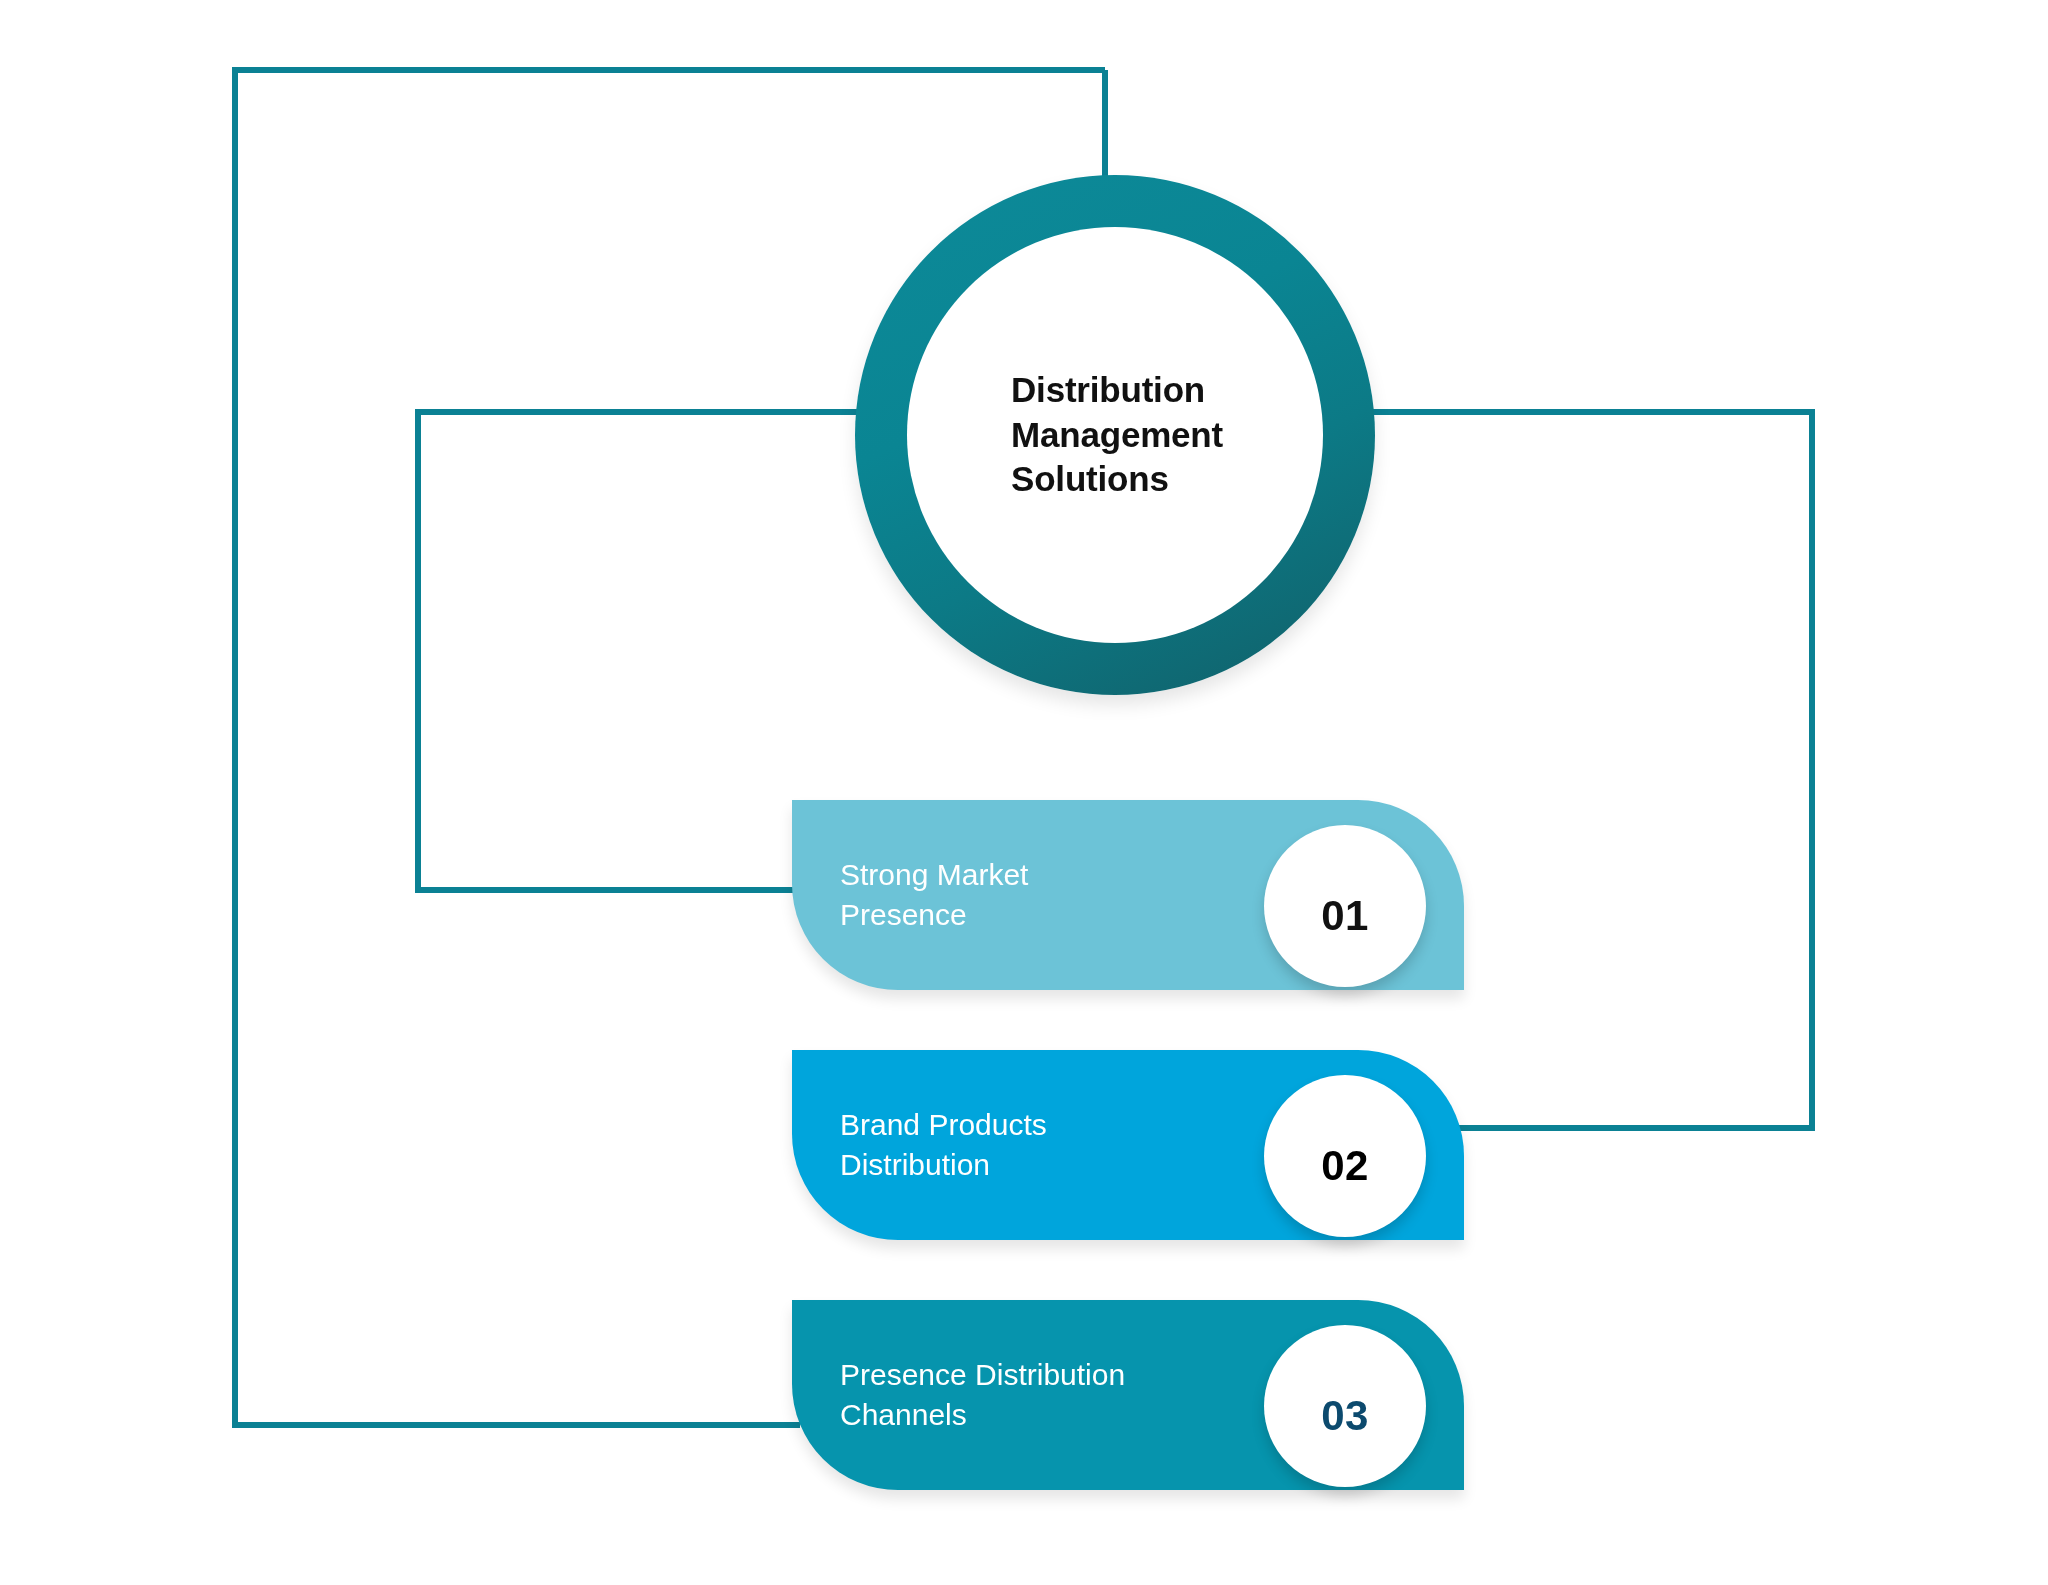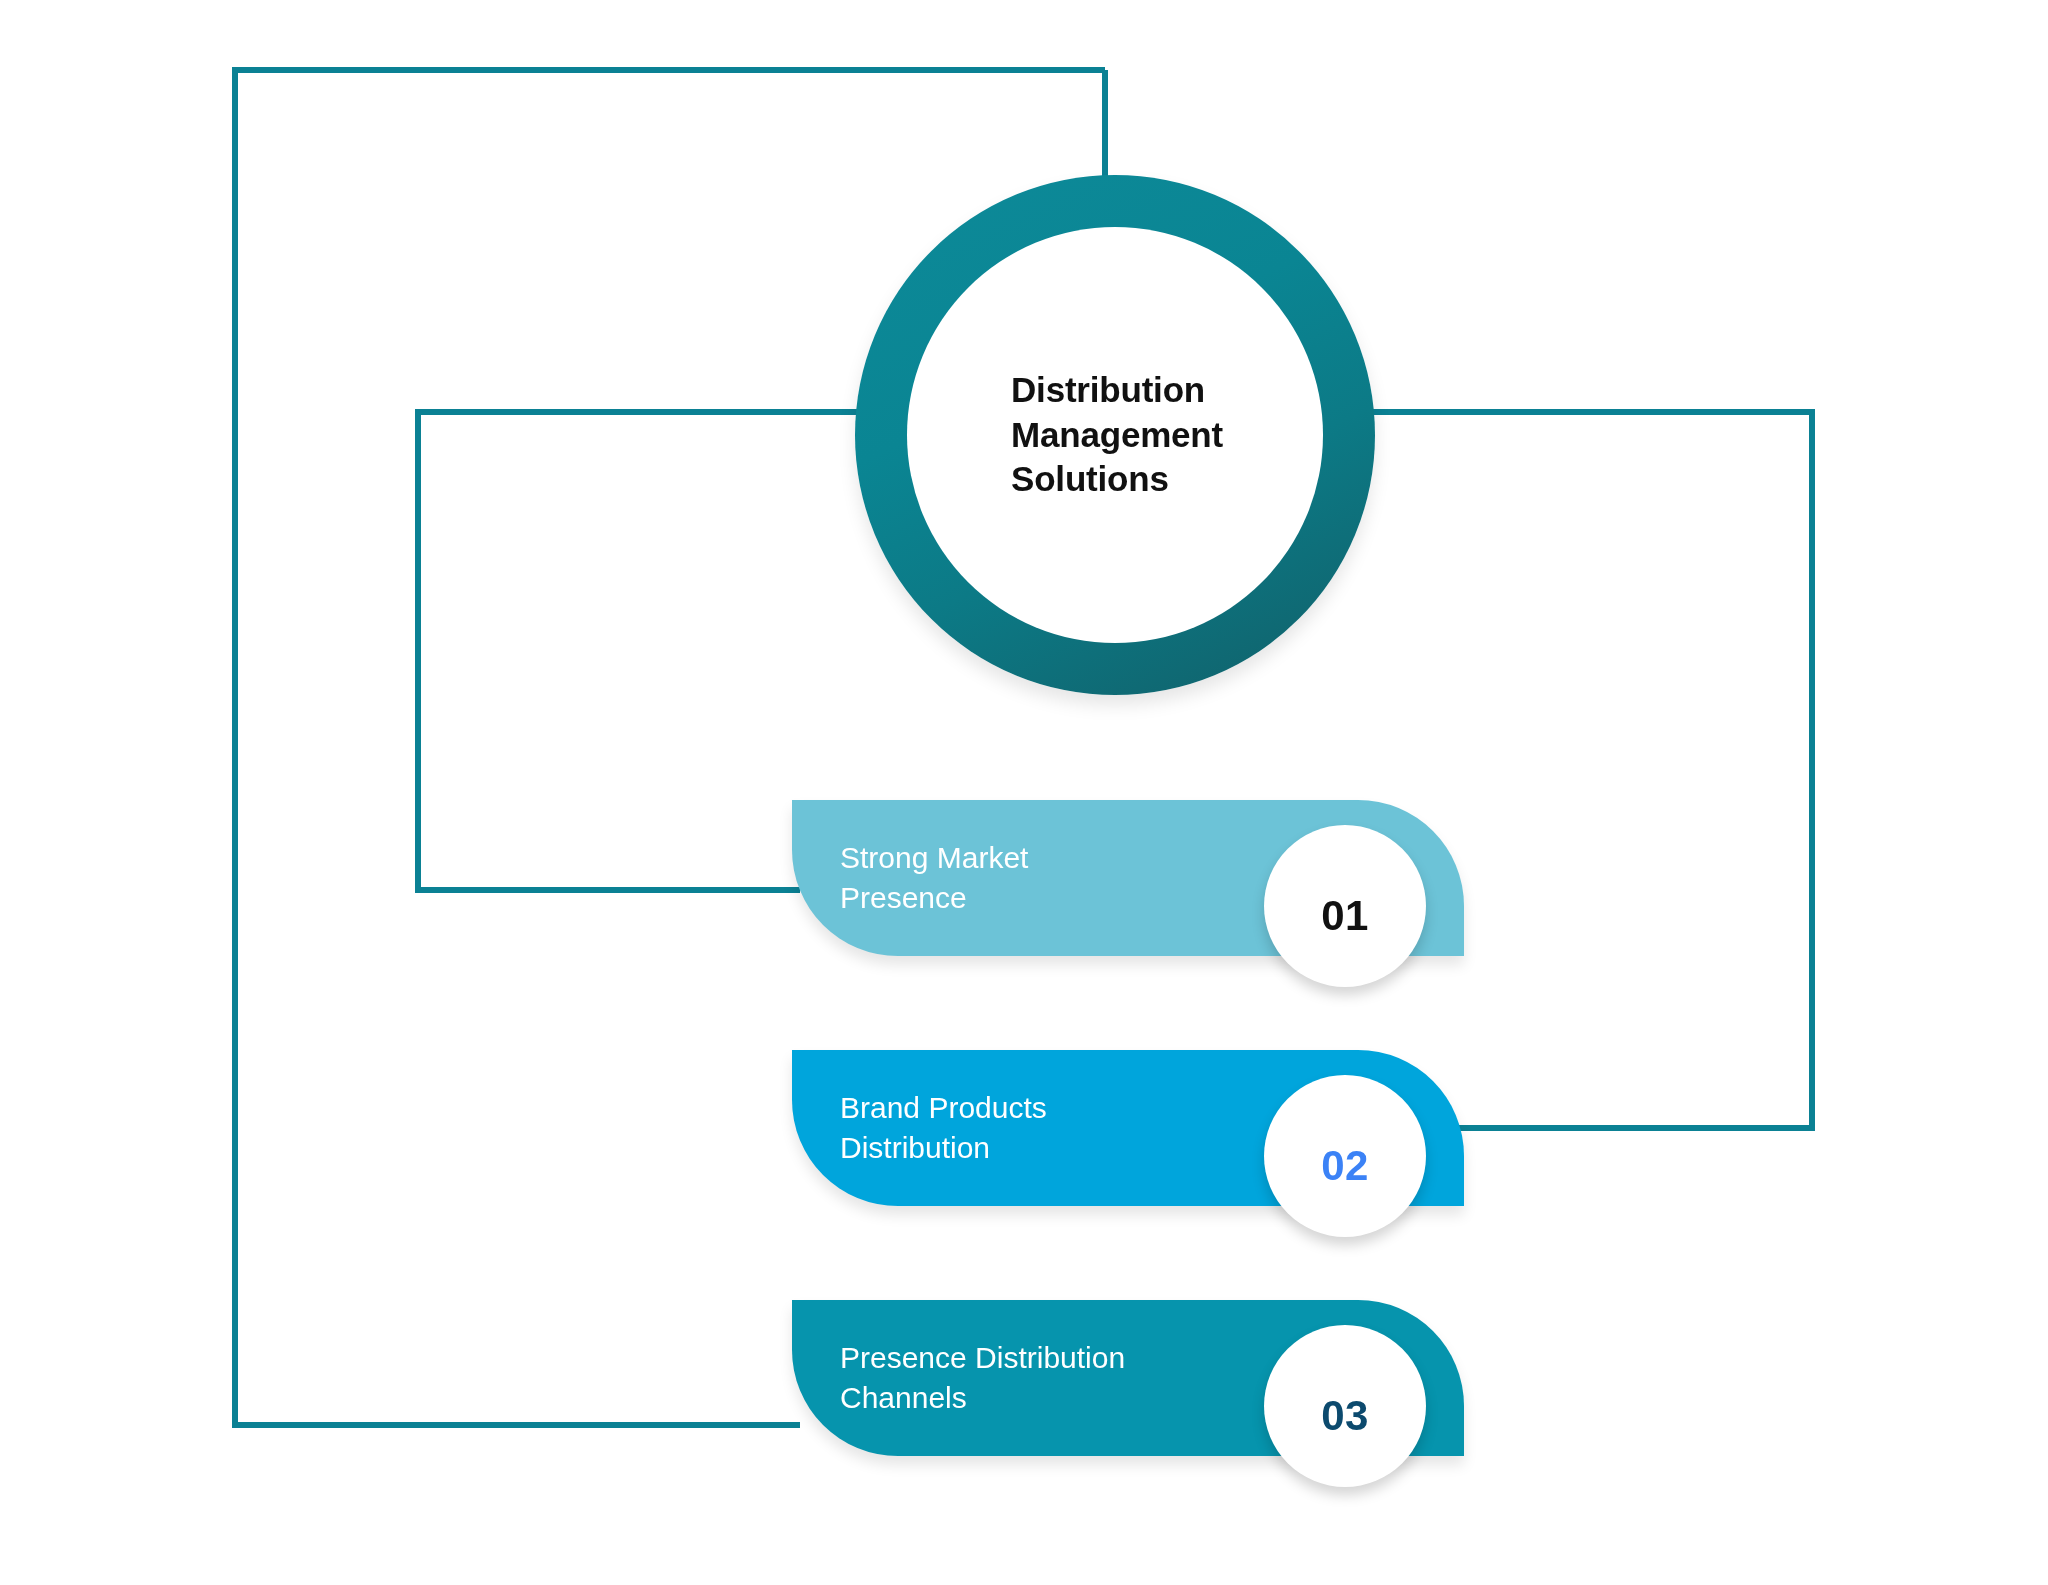--- a/index.html
+++ b/index.html
@@ -63,21 +63,21 @@
     text-align: left;
     letter-spacing: -0.2px;
     white-space: pre-line;
     padding-left: 14px;
     padding-right: 10px;
   }
 
   
   .card {
     position: absolute;
-    height: 156px;
+    height: 190px;
     display: flex;
     align-items: center;
   }
   .card-body {
     position: absolute;
     left: 0;
     top: 0;
     width: 100%;
     height: 100%;
     border-radius: 0 106px 0 106px;
@@ -153,21 +153,21 @@
     <div class="num-badge" style="background: rgb(255, 255, 255);">
       <span style="color: rgb(17, 17, 17);">01</span>
     </div>
   </div>
 
   <div class="card" id="card-2">
     <div class="card-body" style="background: rgb(0, 165, 220);"></div>
     <div class="card-label" style="color: rgb(255, 255, 255);">Brand Products
 Distribution</div>
     <div class="num-badge" style="background: rgb(255, 255, 255);">
-      <span style="color: #3b82f6;">02</span>
+      <span style="color: #000000;">02</span>
     </div>
   </div>
 
   <div class="card" id="card-3">
     <div class="card-body" style="background: rgb(6, 148, 173);"></div>
     <div class="card-label" style="color: rgb(255, 255, 255);">Presence Distribution
 Channels</div>
     <div class="num-badge" style="background: rgb(255, 255, 255);">
       <span style="color: #0c4a6e;">03</span>
     </div>

